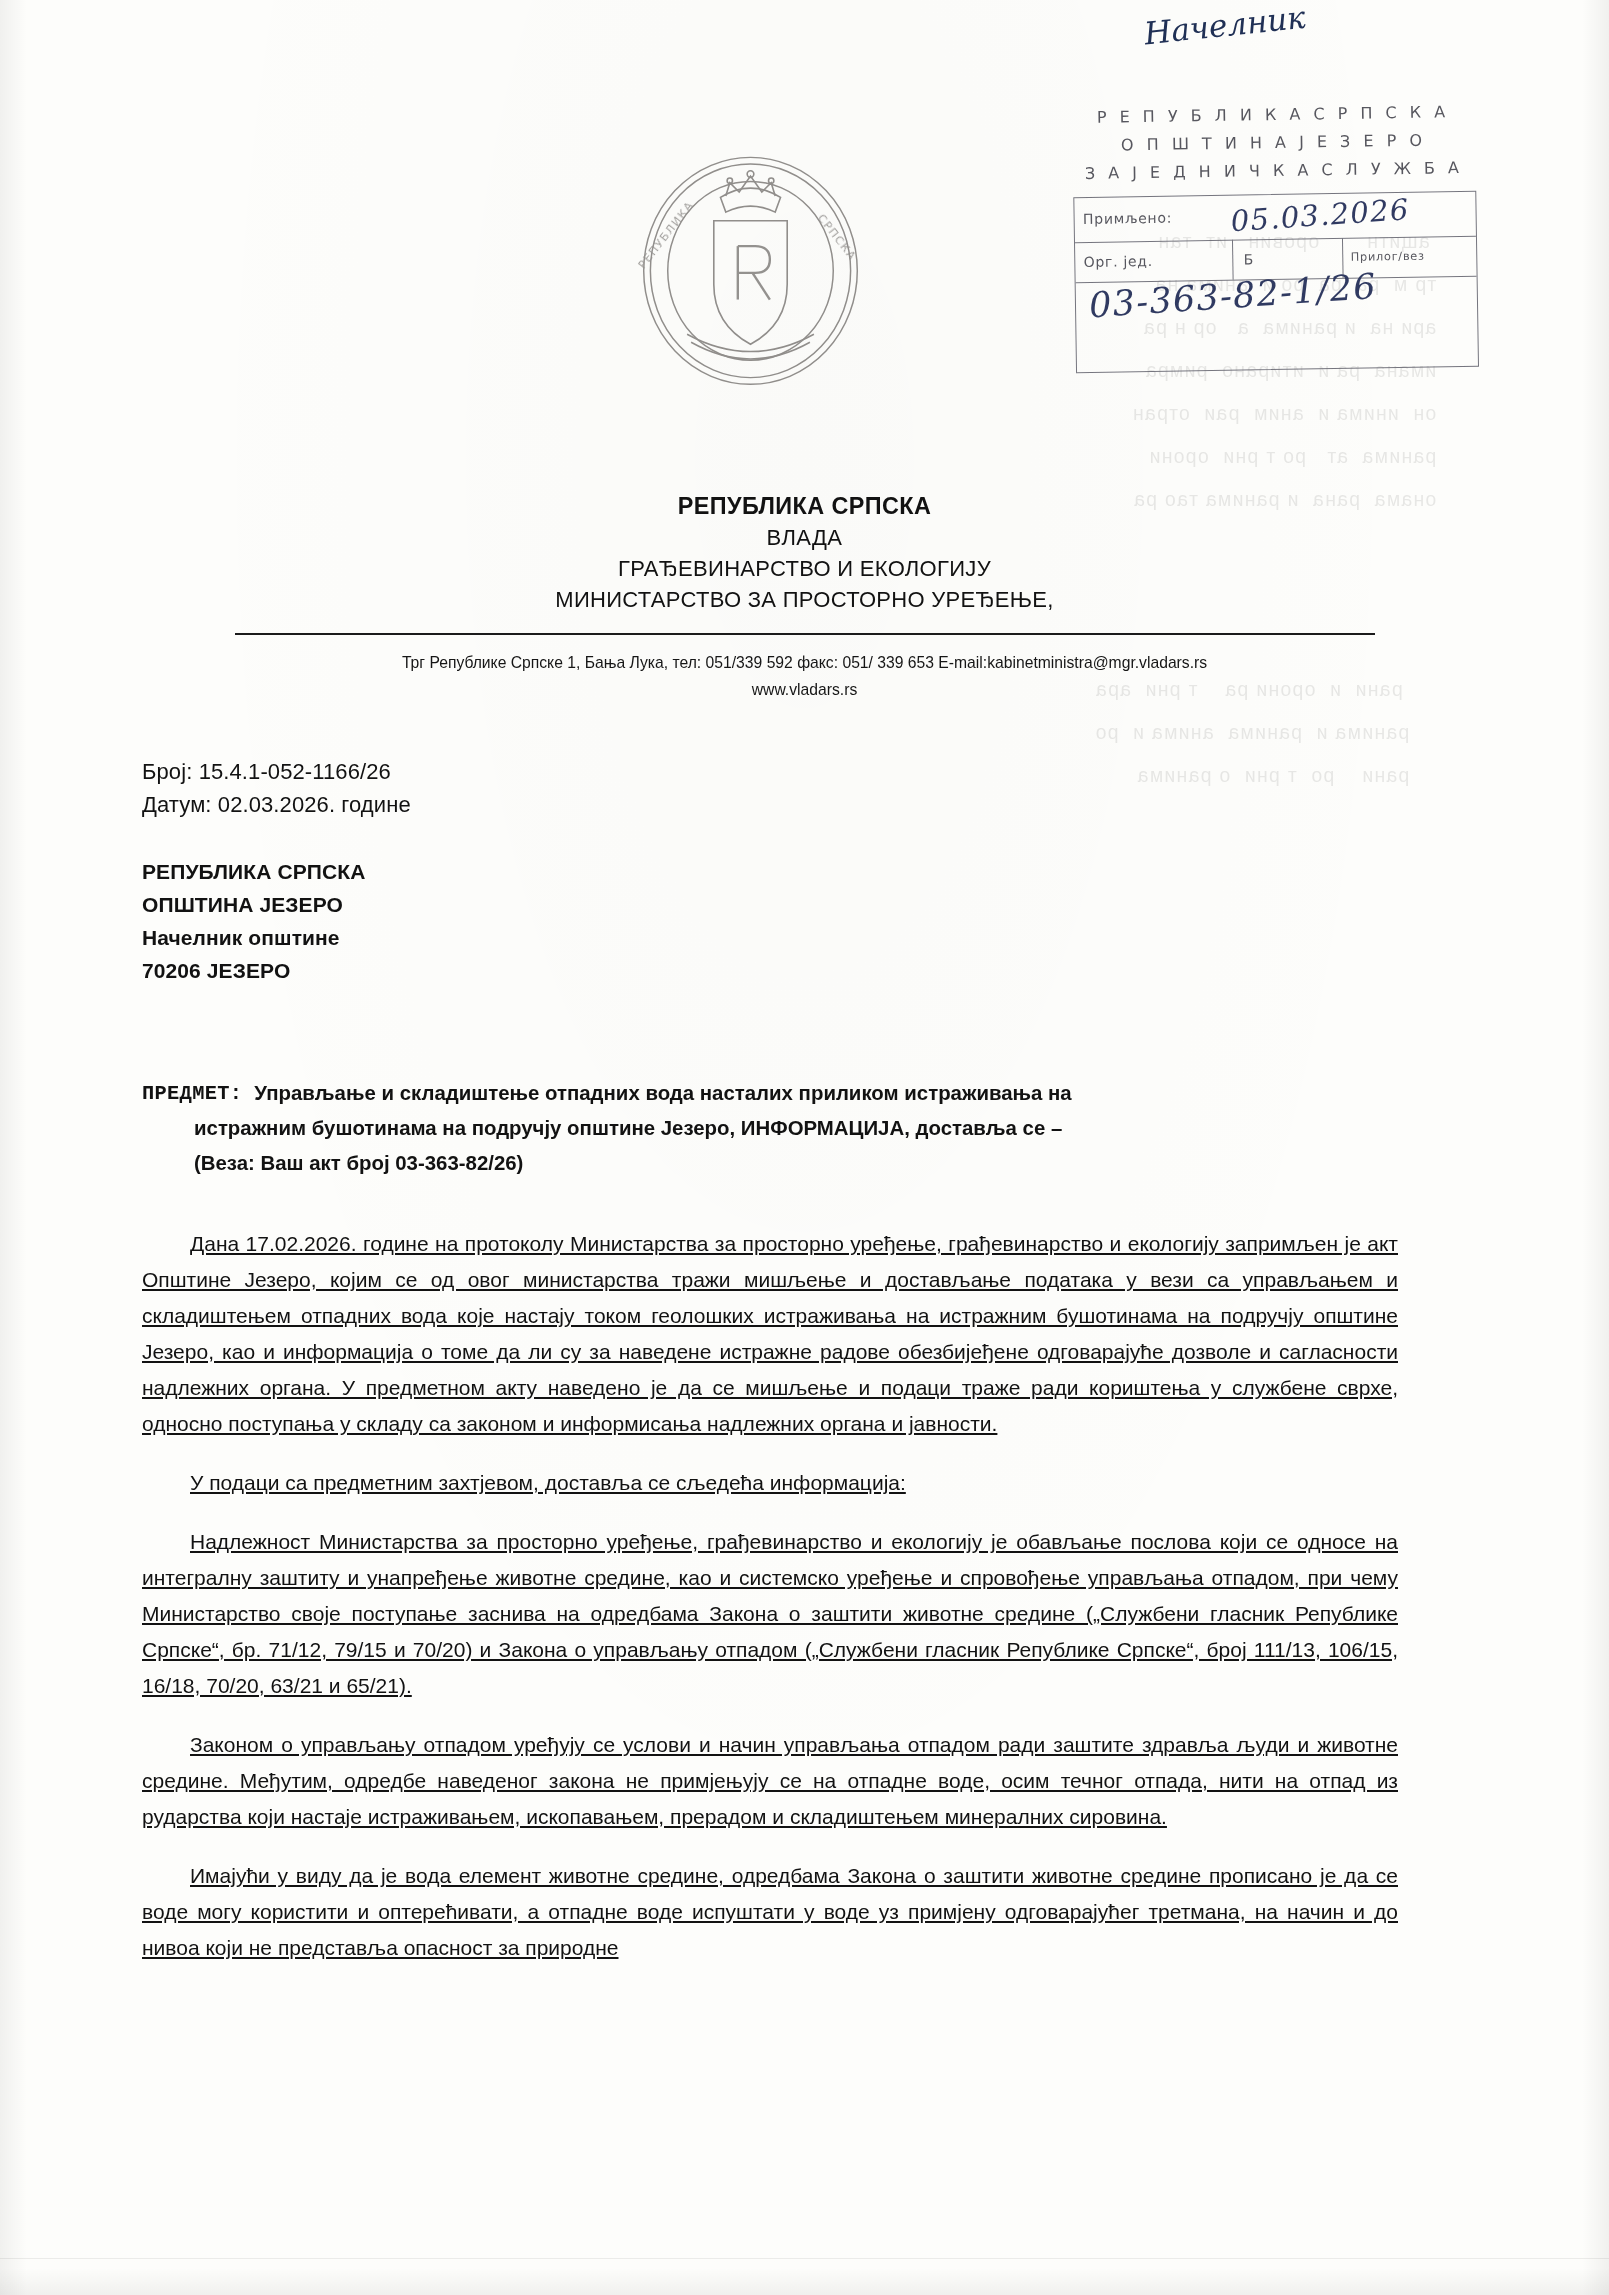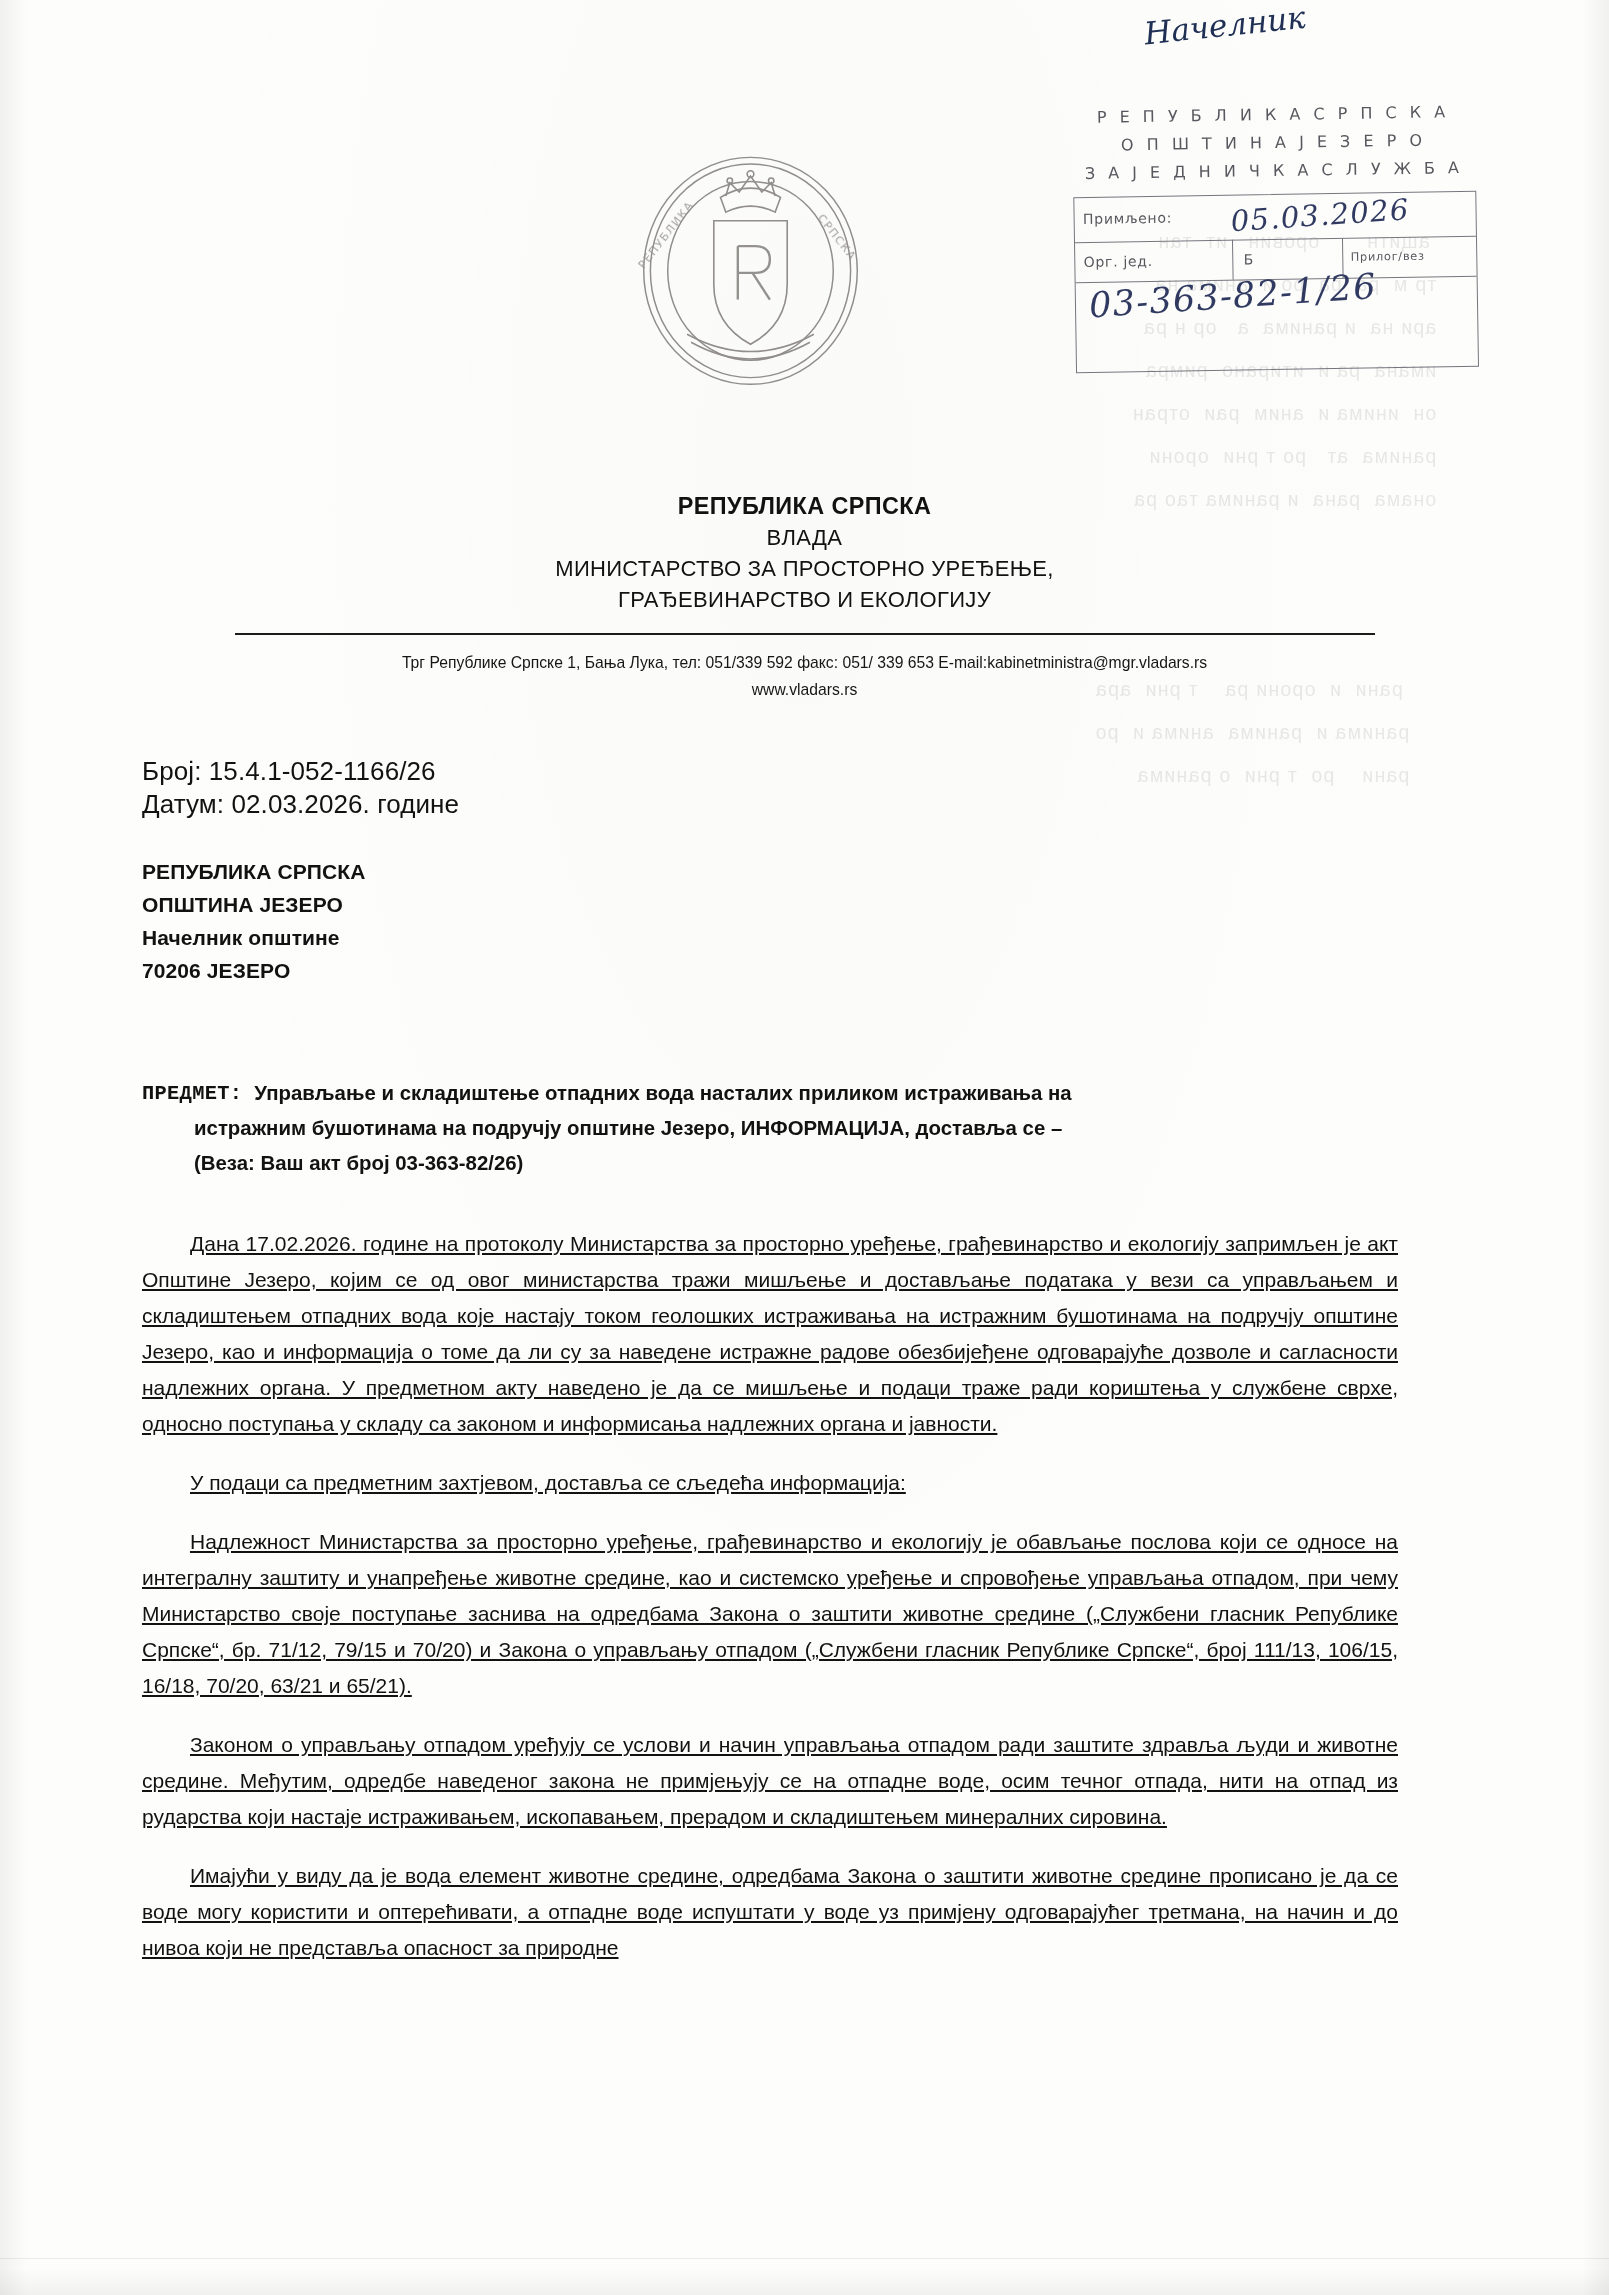--- a/index.html
+++ b/index.html
@@ -164,21 +164,21 @@
     font-size: 31px;
     transform: rotate(-6deg);
     white-space: nowrap;
   }
 
   
   .meta {
     position: absolute;
     left: 142px;
     top: 755px;
-    font-size: 26px;
+    font-size: 22px;
     line-height: 33px;
     letter-spacing: 0.1px;
   }
   .addressee {
     position: absolute;
     left: 142px;
     top: 855px;
     font-size: 21px;
     font-weight: bold;
     line-height: 33px;
@@ -275,22 +275,22 @@
       <g fill="#56524f" opacity="0.85" font-family="DejaVu Sans, sans-serif" font-size="17" letter-spacing="2">
         <text transform="rotate(-52 215 205)" x="118" y="78">РЕПУБЛИКА</text>
         <text transform="rotate(52 215 205)" x="214" y="78">СРПСКА</text>
       </g>
     </svg>
   </div>
 
   <div class="hdr-lines">
     <div class="l1">РЕПУБЛИКА СРПСКА</div>
     <div class="l2">ВЛАДА</div>
+    <div class="l3">ГРАЂЕВИНАРСТВО И ЕКОЛОГИЈУ</div>
     <div class="l3">МИНИСТАРСТВО ЗА ПРОСТОРНО УРЕЂЕЊЕ,</div>
-    <div class="l3">ГРАЂЕВИНАРСТВО И ЕКОЛОГИЈУ</div>
   </div>
   <div class="rule"></div>
   <div class="contact">
     <div>Трг Републике Српске 1, Бања Лука, тел: 051/339 592 факс: 051/ 339 653 E-mail:kabinetministra@mgr.vladars.rs</div>
     <div>www.vladars.rs</div>
   </div>
 
   <div class="hand-top">Начелник</div>
 
   <div class="stamp">

